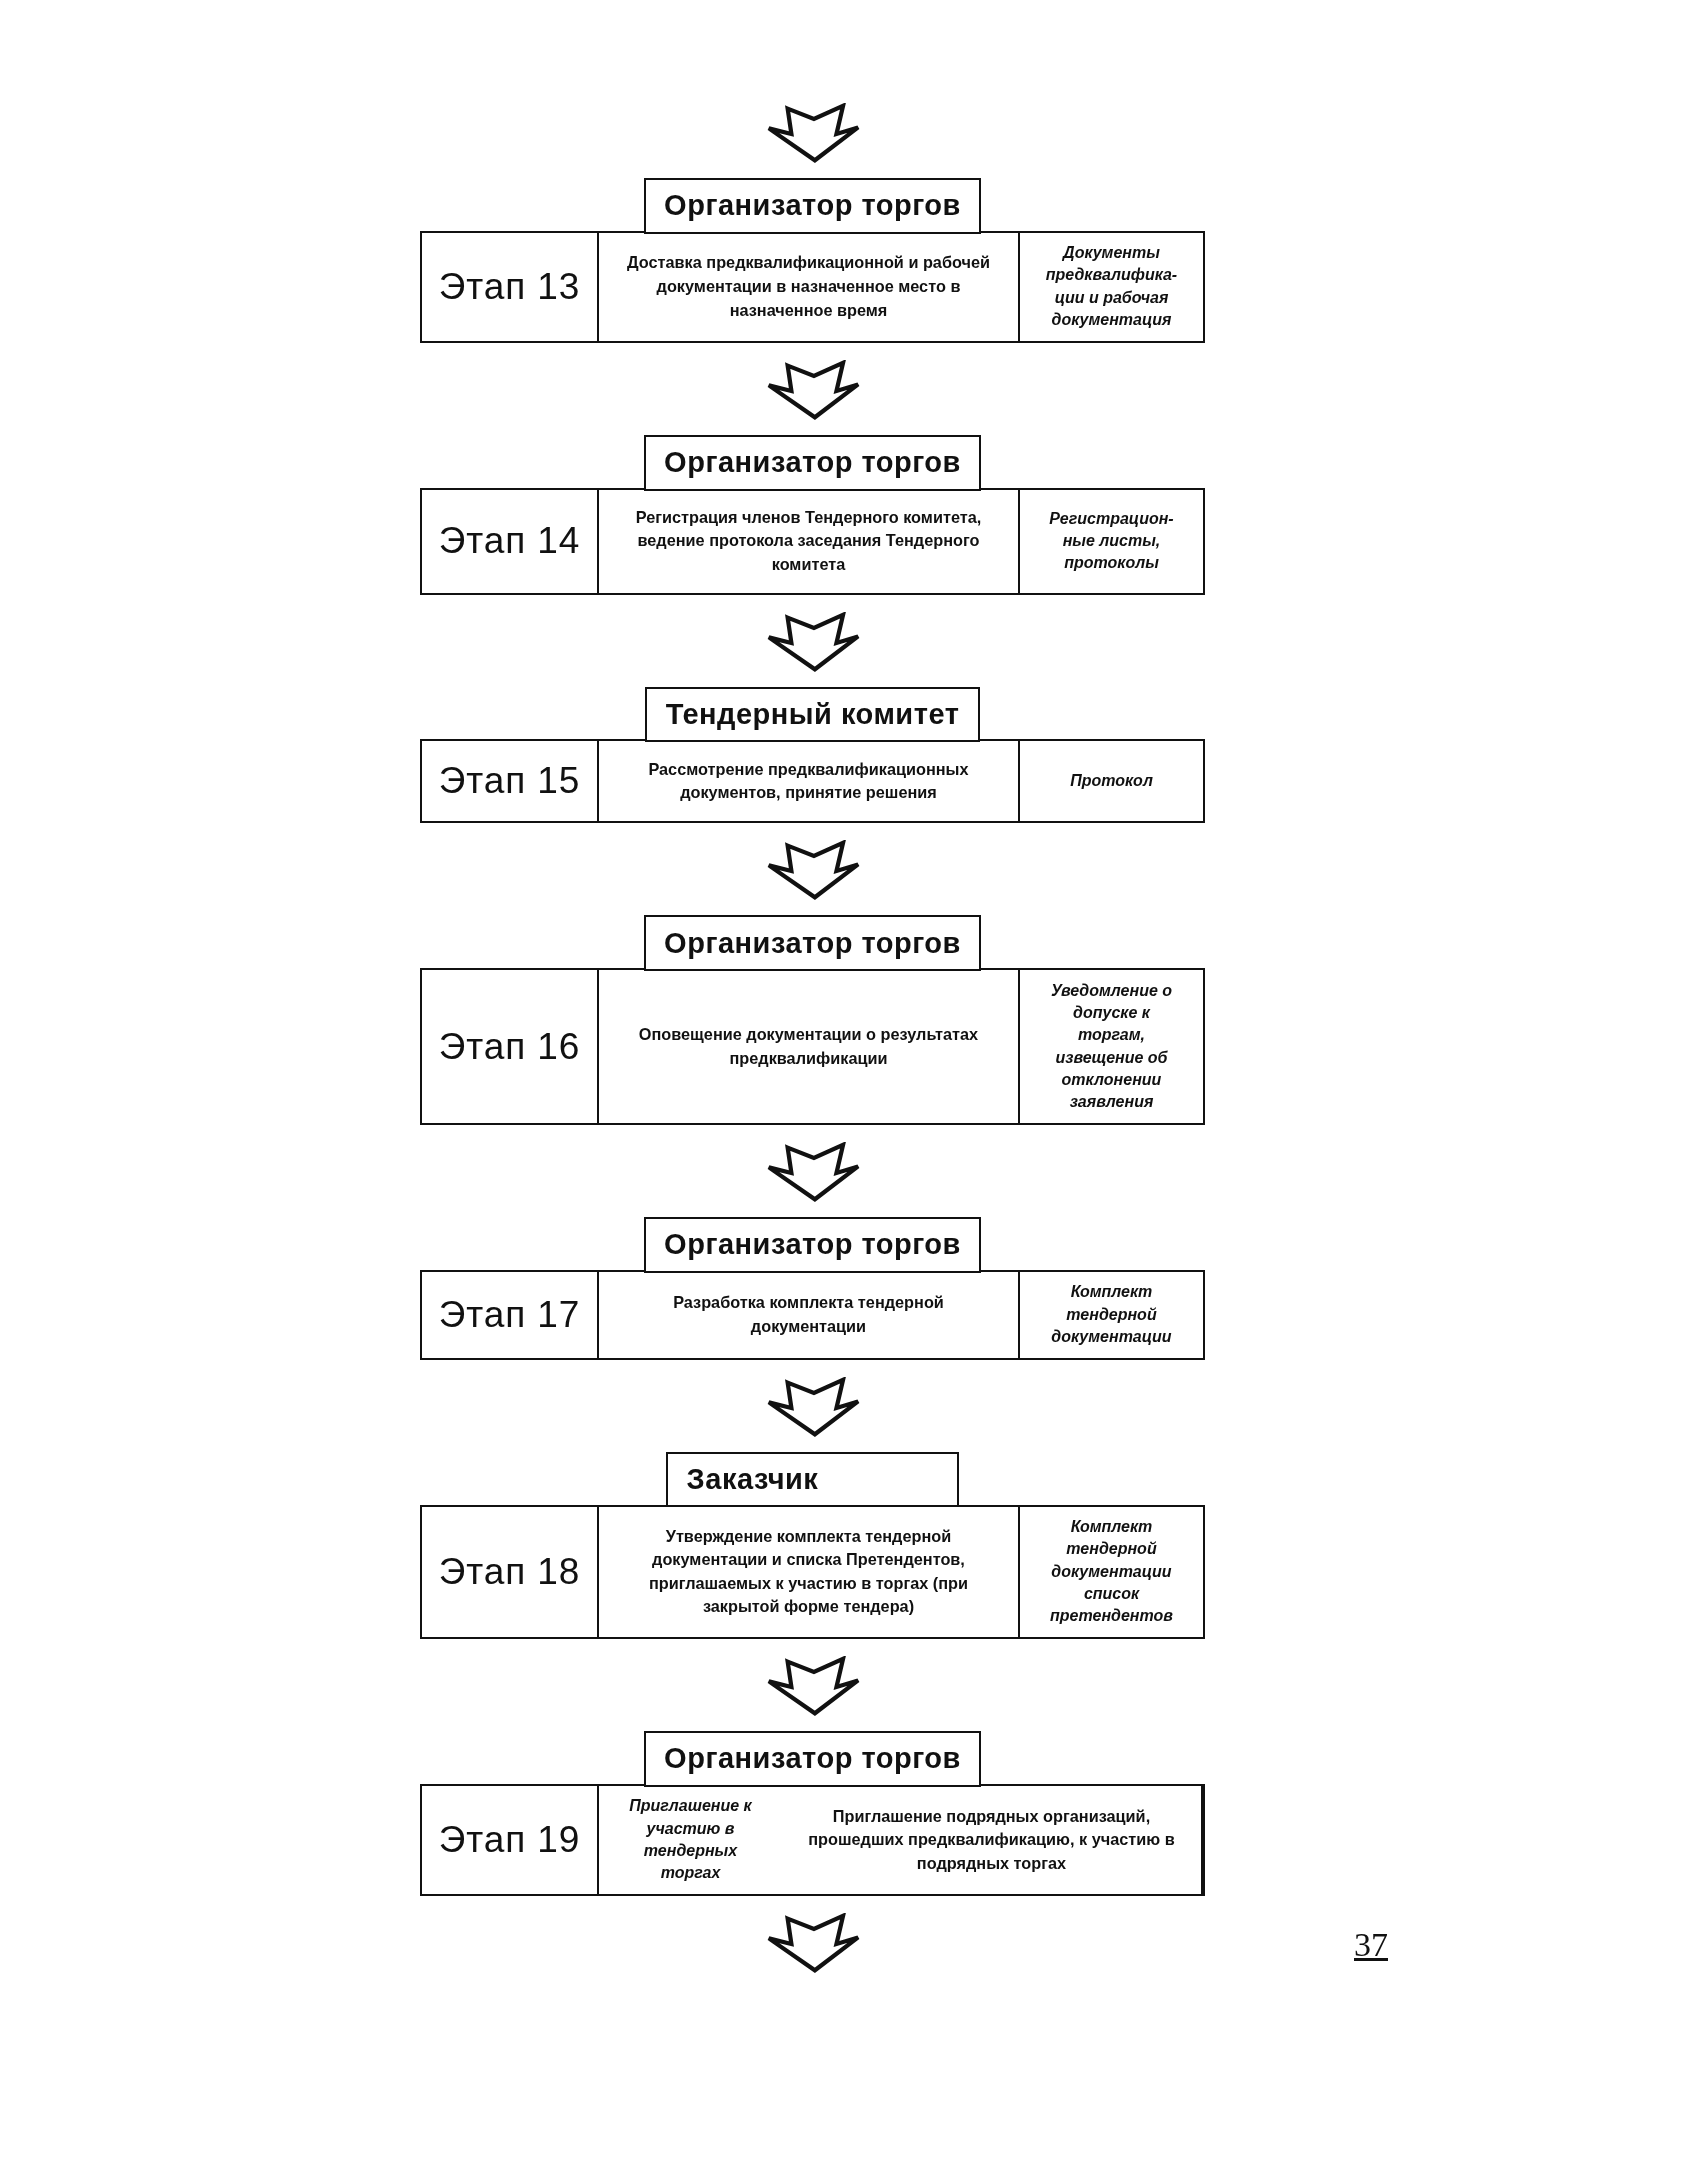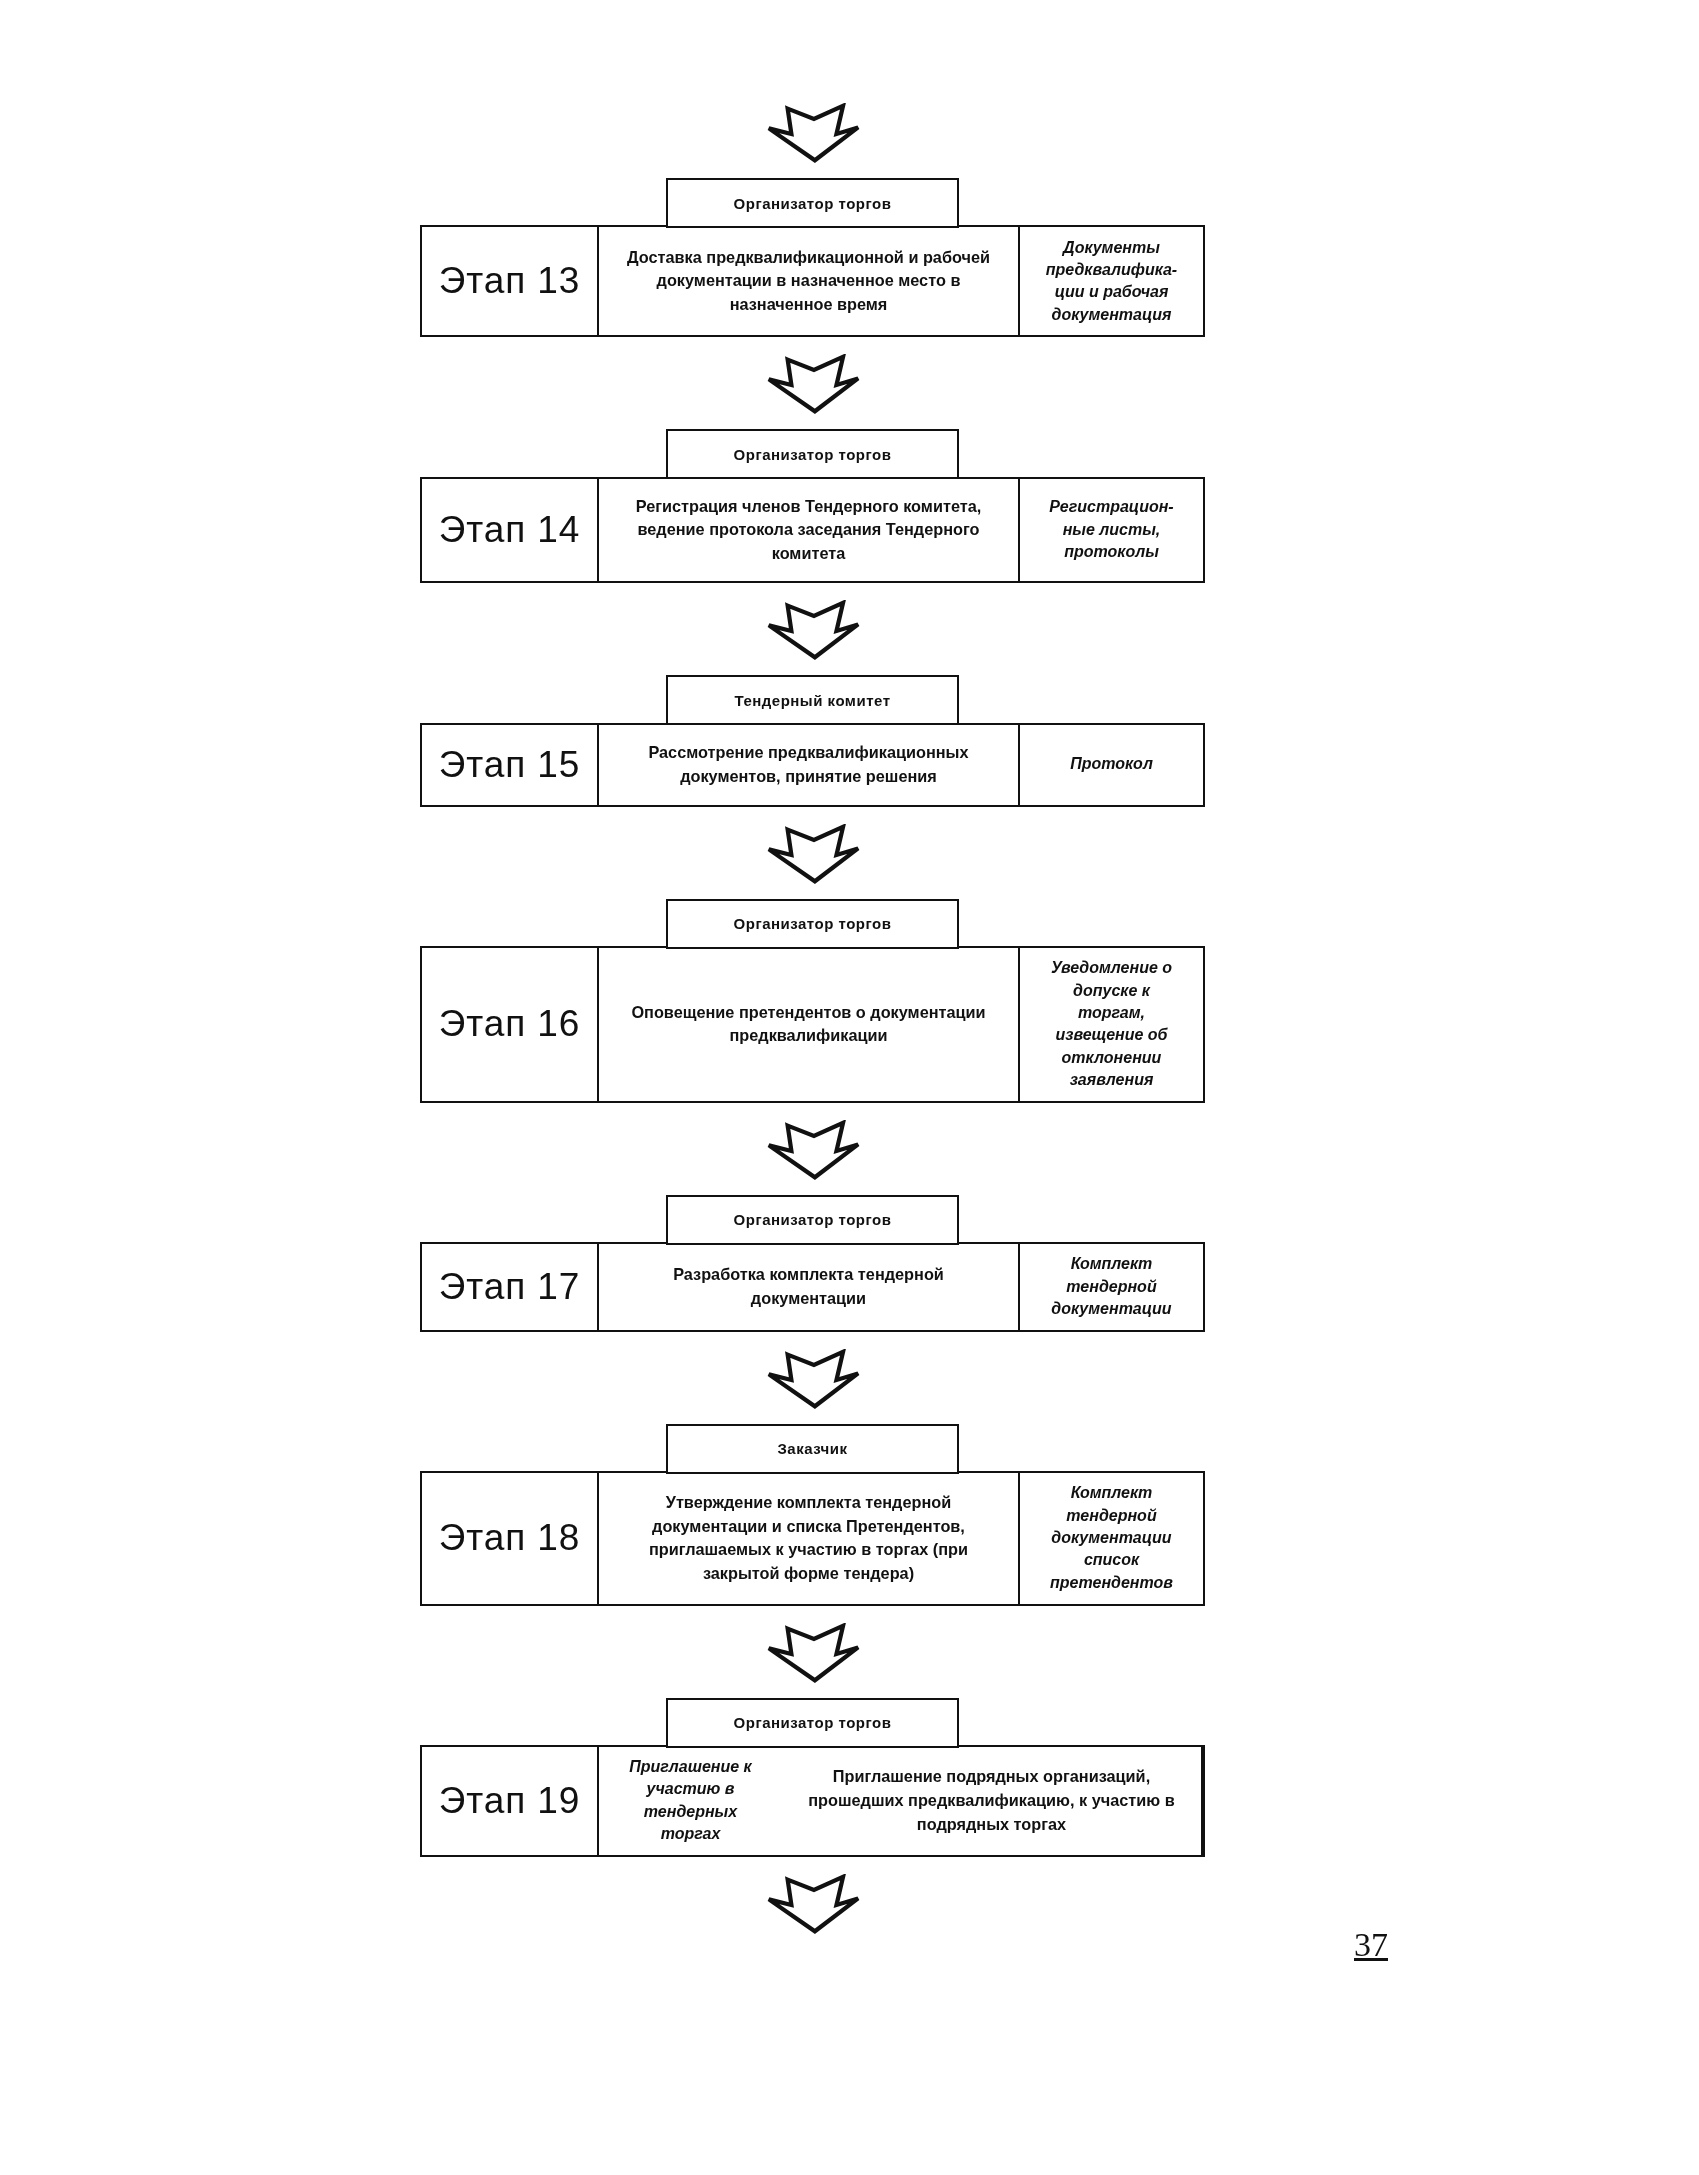--- a/index.html
+++ b/index.html
@@ -44,25 +44,25 @@
     position: relative;
     z-index: 2;
     box-sizing: border-box;
     min-width: 293px;
     max-width: 392px;
     min-height: 50px;
     border: 2.8px solid #111111;
     background: #ffffff;
     display: flex;
     align-items: center;
-    justify-content: center;
+    justify-content: flex-start;
     padding: 9.3px 18.6px;
     margin-bottom: -2.8px;
     font-weight: bold;
-    font-size: 15px;
+    font-size: 29px;
     letter-spacing: 0.5px;
     text-align: center;
   }
   .stage-row {
     position: relative;
     z-index: 1;
     display: flex;
     width: 100%;
     box-sizing: border-box;
     border: 2.8px solid #111111;
@@ -172,21 +172,21 @@
 
   <section class="stage">
     <svg class="arrow" viewBox="0 0 120 66" xmlns="http://www.w3.org/2000/svg" aria-hidden="true">
       <path d="M33 6 L61 17 L92 3 L85 33 L108 26 L62 61 L13 27 L37 33 Z"></path>
     </svg>
     <div class="actor-box">
       <span>Организатор торгов</span>
     </div>
     <div class="stage-row">
       <div class="cell stage-label">Этап 16</div>
-      <div class="cell stage-desc">Оповещение претендентов о документации
+      <div class="cell stage-desc">Оповещение документации о результатах
 предквалификации</div>
       <div class="cell stage-output">Уведомление о
 допуске к
 торгам,
 извещение об
 отклонении
 заявления</div>
     </div>
   </section>
 

